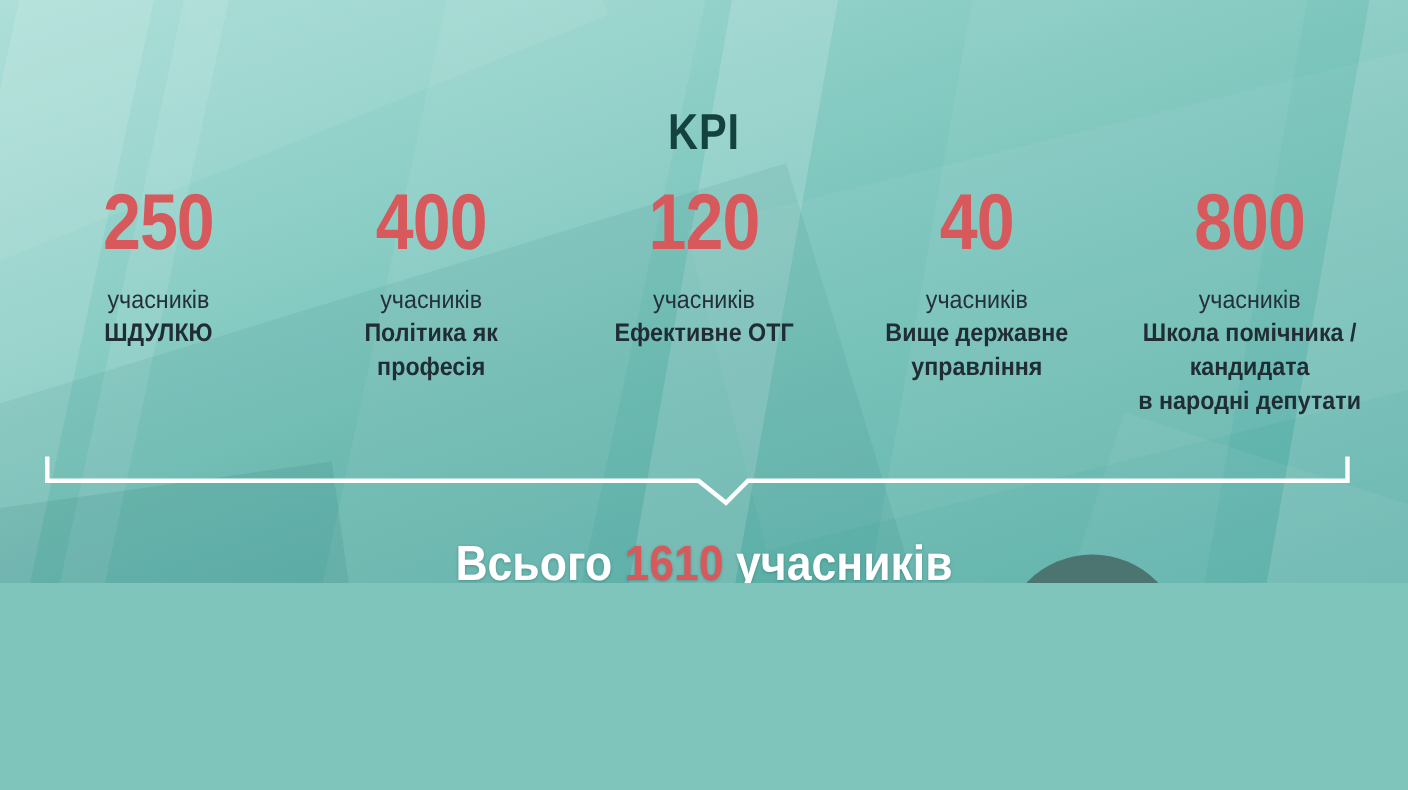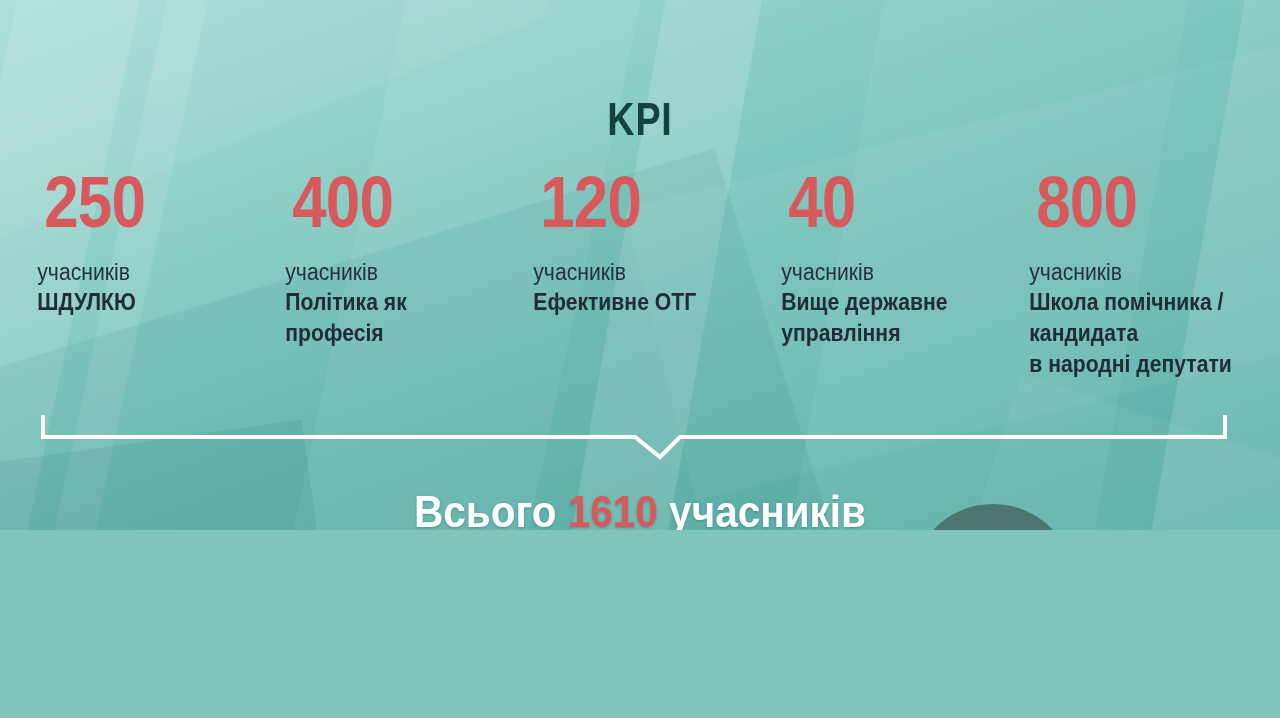--- a/index.html
+++ b/index.html
@@ -33,21 +33,21 @@
     font-size:46px;font-weight:bold;letter-spacing:1px;
     color:#13423f;font-stretch:condensed;
     transform:scaleX(.82);
   }
 
   
   #kpi-row{
     position:absolute;top:168px;left:28px;width:1224px;
     display:flex;align-items:flex-start;justify-content:space-between;
   }
-  .kpi-col{width:232px;}
+  .kpi-col{width:232px;text-align:center;}
   .kpi-num{
     font-size:72px;line-height:0.95;font-weight:bold;color:#d8595b;
     letter-spacing:-1px;transform:scaleX(.86);
   }
   .kpi-unit{
     margin-top:22px;font-size:23px;color:#25313a;
     transform:scaleX(.92);line-height:1.22;
   }
   .kpi-prog{
     font-size:23px;font-weight:bold;color:#212d35;

